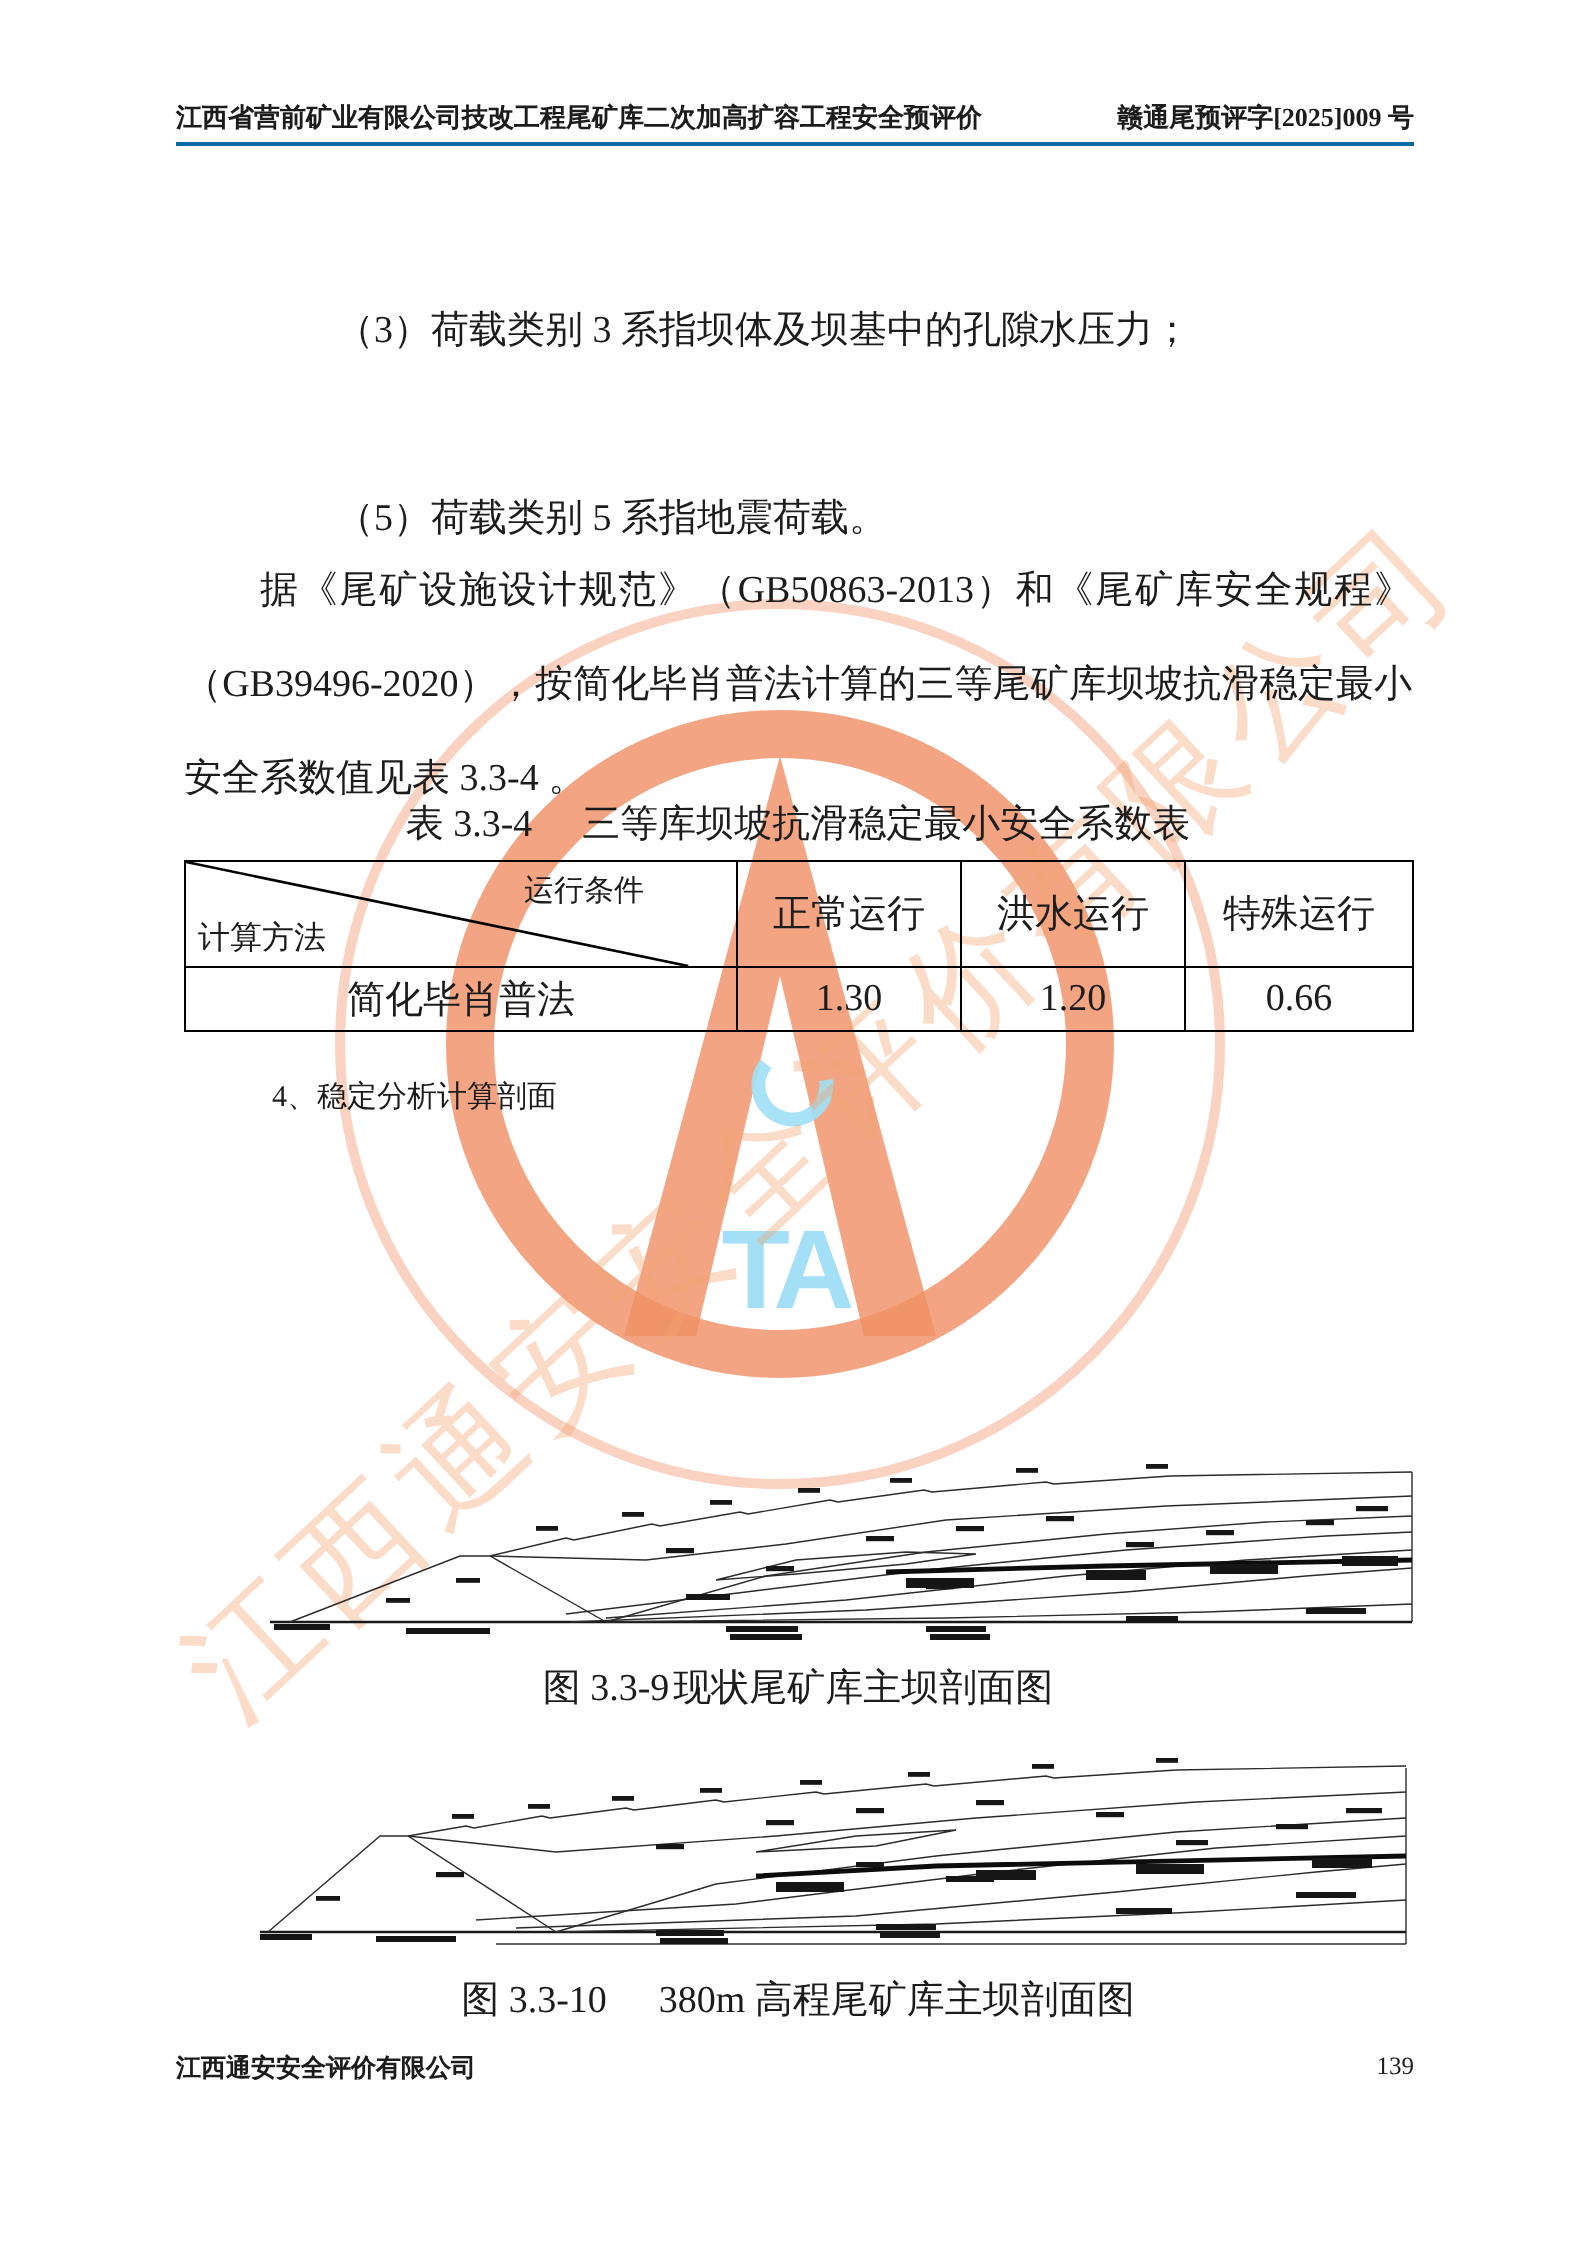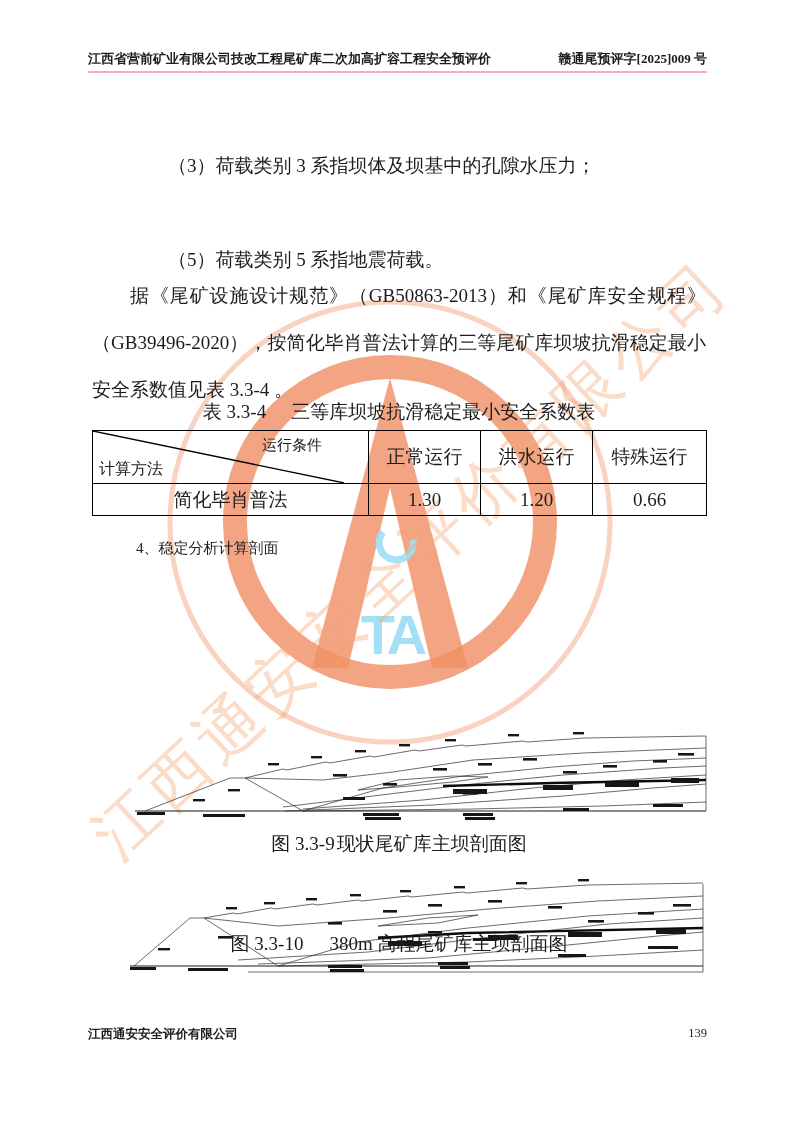--- a/index.html
+++ b/index.html
@@ -4,21 +4,21 @@
 <style>
   html,body{margin:0;padding:0;background:#ffffff;}
   .page{position:relative;width:793px;height:1122px;background:#ffffff;overflow:hidden;
         font-family:"Liberation Serif","DejaVu Serif",serif;color:#1c1c1c;}
   .abs{position:absolute;}
   .content{position:absolute;inset:0;z-index:2;}
   .wm{position:absolute;inset:0;z-index:1;pointer-events:none;}
 
   
   .hdr{position:absolute;top:50px;left:88px;right:86px;display:flex;justify-content:space-between;
-       align-items:flex-start;border-bottom:2px solid #f9a8d4;padding-bottom:3px;
+       align-items:flex-start;border-bottom:2px solid #0369a1;padding-bottom:3px;
        font-size:13px;font-weight:bold;white-space:nowrap;}
 
   
   .bt{position:absolute;left:92px;width:614px;font-size:19px;line-height:47px;
       text-align:justify;text-justify:inter-ideograph;margin:0;}
   .it{white-space:nowrap;text-indent:4em;text-align:left;}
   .ind2{text-indent:2em;}
 
   
   .ttl{position:absolute;top:399px;left:92px;width:614px;font-size:19px;display:flex;
@@ -208,21 +208,21 @@
         <rect x="2" y="91" width="26" height="3"></rect>
           <rect x="60" y="92" width="40" height="3"></rect>
         <rect x="200" y="89" width="34" height="3"></rect>
           <rect x="202" y="93" width="34" height="3"></rect>
         <rect x="310" y="86" width="30" height="3"></rect>
           <rect x="312" y="90" width="30" height="3"></rect>
         <rect x="430" y="78" width="28" height="3"></rect>
           <rect x="520" y="70" width="30" height="3"></rect>
       </g>
     </svg>
-    <div class="cap g2 abs" style="top:931px;justify-content:center;">
+    <div class="cap g2 abs" style="top:987px;justify-content:center;">
       <span>图 3.3-10</span>
       <span>380m 高程尾矿库主坝剖面图</span>
     </div>
 
     <div class="ftr">
       <span class="co">江西通安安全评价有限公司</span>
       <span>139</span>
     </div>
 
   </div>

